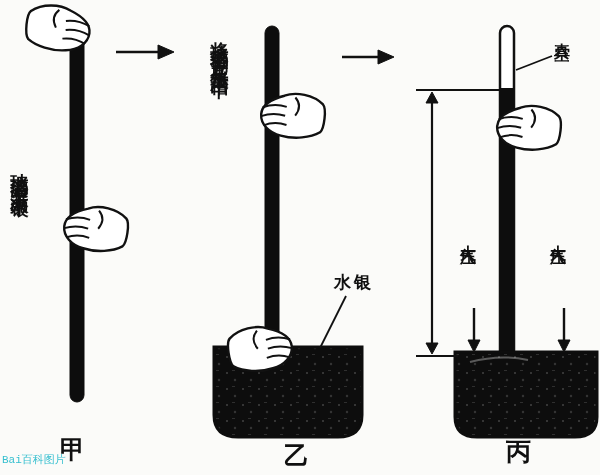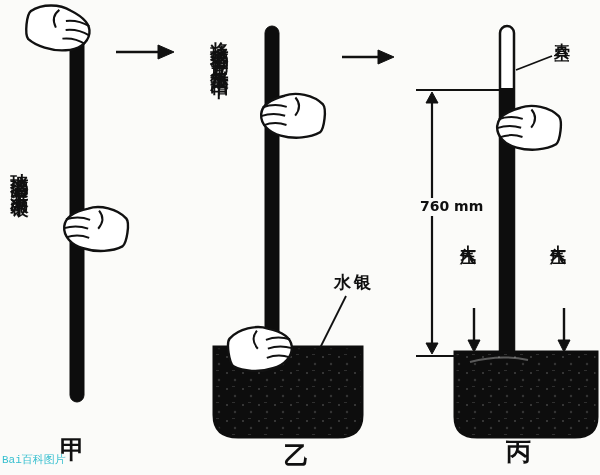--- a/index.html
+++ b/index.html
@@ -96,21 +96,20 @@
   </svg>
 
   <div class="lbl v desc" style="left:8px;top:158px;">玻璃管中装满水银</div>
 
   <div class="lbl v desc" style="left:208px;top:26px;">将玻璃管倒立在水银槽中</div>
 
   <div class="lbl small" style="left:334px;top:272px;font-size:17px;">水银</div>
 
   <div class="lbl v small" style="left:552px;top:30px;">真空</div>
 
-  <div class="lbl measure" style="left:418px;top:198px;">760 mm</div>
 
   <div class="lbl v small" style="left:458px;top:232px;">大气压</div>
 
   <div class="lbl v small" style="left:548px;top:232px;">大气压</div>
 
   <div class="lbl caption" style="left:60px;top:434px;">甲</div>
   <div class="lbl caption" style="left:284px;top:440px;">乙</div>
   <div class="lbl caption" style="left:506px;top:436px;">丙</div>
 
   <div class="watermark" style="color:#35bfcf;font-family:Liberation Mono, monospace;">Bai百科图片</div>

